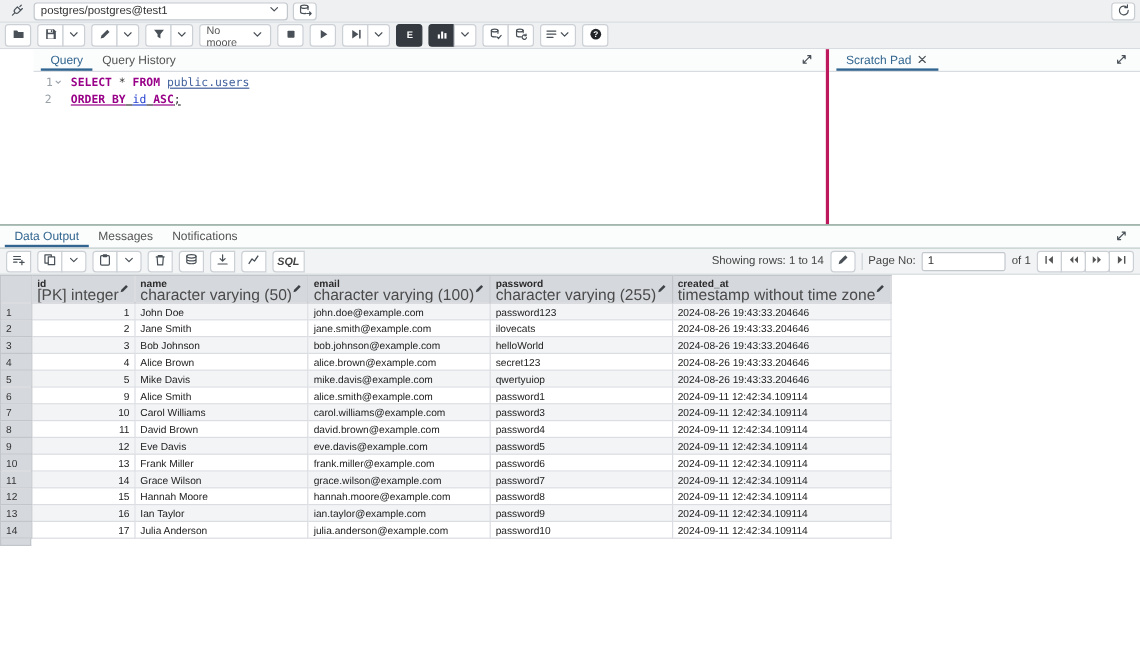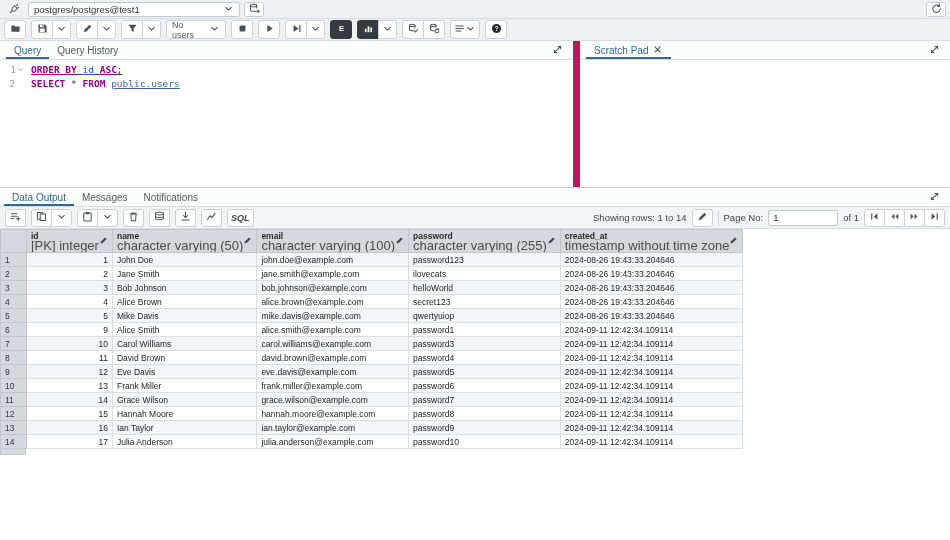--- a/index.html
+++ b/index.html
@@ -29,21 +29,21 @@
   .grp .tbtn:first-child { border-radius:3px 0 0 3px; }
   .grp .tbtn:only-child { border-radius:3px; }
   .tbtn.drop { min-width:15px; }
   .tbtn.dark { background:var(--dark); border-color:var(--dark); }
   .limit-select { height:19px; width:60px; background:#fff; border:1px solid #ccd0d5; border-radius:3px;
                   display:inline-flex; align-items:center; padding:0 5px; font-size:9px; color:#555; gap:4px; }
   .limit-select .lbl { flex:1; }
 
   
   .panes { height:146px; display:flex; background:#fff; }
-  .editor-pane { width:580px; display:flex; flex-direction:column; border-right:7px solid #be185d; }
+  .editor-pane { width:691px; display:flex; flex-direction:column; border-right:3px solid #be185d;padding-left:28px; }
   .scratch-pane { flex:1; display:flex; flex-direction:column; }
   .tabstrip { height:19px; background:#fbfcfc; border-bottom:1px solid var(--border);
               display:flex; align-items:stretch; padding:0 8px 0 6px; }
   .tab { font-size:10px; color:#555; padding:3px 8px 0; display:flex; align-items:center; gap:4px;
          border-bottom:2px solid transparent; }
   .tab.active { color:var(--accent); border-bottom-color:var(--accent); }
   .expand-btn { margin-left:auto; align-self:center; width:16px; height:14px; background:transparent;
                 border:none; display:inline-flex; align-items:center; justify-content:center; }
   .editor { flex:1; display:flex; background:#fff; font-family:"DejaVu Sans Mono",monospace;
             font-size:9.5px; line-height:13.5px; padding-top:3px; }
@@ -172,21 +172,21 @@
               <path d="M1.5 2h9L7.3 6.1v3.8L4.7 8.3V6.1z" fill="#495057"></path>
             </svg></span>
         </button>
       <button class="tbtn drop">
           <span><svg width="11" height="11" viewBox="0 0 12 12">
               <path d="M3 4.7l3 3 3-3" fill="none" stroke="#495057" stroke-width="1.1" stroke-linecap="round" stroke-linejoin="round"></path>
             </svg></span>
         </button>
     </div>
     <div class="limit-select">
-      <span class="lbl">No users</span>
+      <span class="lbl">No moore</span>
       <span><svg width="11" height="11" viewBox="0 0 12 12">
             <path d="M3 4.7l3 3 3-3" fill="none" stroke="#495057" stroke-width="1.1" stroke-linecap="round" stroke-linejoin="round"></path>
           </svg></span>
     </div>
     <div class="grp">
         <button class="tbtn">
           <span><svg width="11" height="11" viewBox="0 0 12 12">
               <rect x="2.8" y="2.8" width="6.4" height="6.4" rx="0.8" fill="#495057"></rect>
             </svg></span>
         </button>
@@ -291,22 +291,22 @@
               <span><svg width="7" height="7" viewBox="0 0 12 12">
                   <path d="M2.5 4l3.5 3.5L9.5 4" fill="none" stroke="#9aa2ab" stroke-width="1.6"></path>
                 </svg></span>
             </div>
             <div class="gnum">
               <span>2</span>
               <span style="width: 8px; display: inline-block;"></span>
             </div>
           </div>
         <div class="code" id="code">
+            <div class="code-line"><span class="tk-kw">SELECT</span><span class="tk-pl"> * </span><span class="tk-kw">FROM</span><span class="tk-pl"> </span><span class="tk-lnk">public.users</span></div>
             <div class="code-line"><span class="tk-kw u">ORDER BY</span><span class="tk-pl u"> </span><span class="tk-var u">id</span><span class="tk-pl u"> </span><span class="tk-kw u">ASC</span><span class="tk-pl u">;</span></div>
-            <div class="code-line"><span class="tk-kw">SELECT</span><span class="tk-pl"> * </span><span class="tk-kw">FROM</span><span class="tk-pl"> </span><span class="tk-lnk">public.users</span></div>
           </div>
       </div>
     </div>
     <div class="scratch-pane">
       <div class="tabstrip">
         <div class="tab active">
           <span>Scratch Pad</span>
           <span><svg width="11" height="11" viewBox="0 0 12 12">
                 <path d="M3.2 3.2l5.6 5.6M8.8 3.2L3.2 8.8" fill="none" stroke="#495057" stroke-width="1.1" stroke-linecap="round" stroke-linejoin="round"></path>
               </svg></span>

